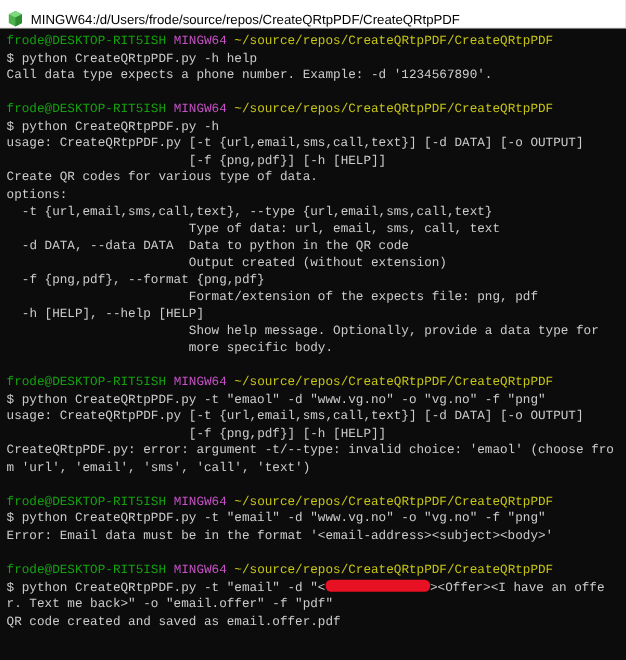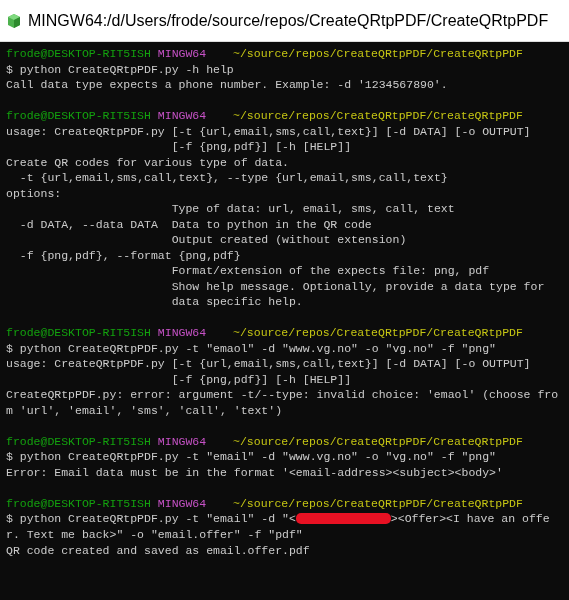--- a/index.html
+++ b/index.html
@@ -8,46 +8,46 @@
       font-size: 12px;
       background: #0c0c0c;
       color: #cccccc;
       width: 569px;
       height: 600px;
       overflow: hidden;
     }
     .title-bar {
       background: #ffffff;
       color: #000000;
-      height: 42px;
+      height: 26px;
       display: flex;
-      align-items: center;
+      align-items: flex-end;
       padding: 0 6px;
       font-family: "Segoe UI", sans-serif;
-      font-size: 16px;
+      font-size: 12px;
       border-bottom: 1px solid #ddd;
     }
     .title-bar .icon {
       width: 16px;
       height: 16px;
       margin-right: 6px;
       display: inline-flex;
       align-items: center;
       justify-content: center;
     }
     .terminal {
       padding: 4px 6px;
       background: #0c0c0c;
       line-height: 1.35;
       font-size: 11.5px;
     }
     .line { white-space: pre-wrap; word-break: break-all; }
     .green { color: #13a10e; }
     .magenta { color: #c652c6; }
-    .yellow { color: #c6c613; margin-left: 20px; }
+    .yellow { color: #c6c613; }
     .white { color: #cccccc; }
     .redacted {
       display: inline-block;
       width: 95px;
       height: 11px;
       background: #e81123;
       border-radius: 5px;
       vertical-align: middle;
       position: relative;
       top: -1px;
@@ -66,34 +66,36 @@
   </span>
   <span>MINGW64:/d/Users/frode/source/repos/CreateQRtpPDF/CreateQRtpPDF</span>
 </div>
 
 <div class="terminal" id="terminal">
     <div class="line"><span class="green">frode@DESKTOP-RIT5ISH</span> <span class="magenta">MINGW64</span> <span class="yellow">~/source/repos/CreateQRtpPDF/CreateQRtpPDF</span></div>
     <div class="line white">$ python CreateQRtpPDF.py -h help</div>
     <div class="line white">Call data type expects a phone number. Example: -d '1234567890'.</div>
     <div class="line">&nbsp;</div>
     <div class="line"><span class="green">frode@DESKTOP-RIT5ISH</span> <span class="magenta">MINGW64</span> <span class="yellow">~/source/repos/CreateQRtpPDF/CreateQRtpPDF</span></div>
+    <div class="line white">$ python CreateQRtpPDF.py -h</div>
     <div class="line white">usage: CreateQRtpPDF.py [-t {url,email,sms,call,text}] [-d DATA] [-o OUTPUT]</div>
     <div class="line white">                        [-f {png,pdf}] [-h [HELP]]</div>
     <div class="line white"></div>
     <div class="line white">Create QR codes for various type of data.</div>
     <div class="line white"></div>
+    <div class="line white">options:</div>
     <div class="line white">  -t {url,email,sms,call,text}, --type {url,email,sms,call,text}</div>
-    <div class="line white">options:</div>
     <div class="line white">                        Type of data: url, email, sms, call, text</div>
     <div class="line white">  -d DATA, --data DATA  Data to python in the QR code</div>
     <div class="line white">                        Output created (without extension)</div>
     <div class="line white">  -f {png,pdf}, --format {png,pdf}</div>
     <div class="line white">                        Format/extension of the expects file: png, pdf</div>
+    <div class="line white">  -h [HELP], --help [HELP]</div>
     <div class="line white">                        Show help message. Optionally, provide a data type for</div>
-    <div class="line white">                        data specific help.</div>
+    <div class="line white">                        more specific body.</div>
     <div class="line">&nbsp;</div>
     <div class="line"><span class="green">frode@DESKTOP-RIT5ISH</span> <span class="magenta">MINGW64</span> <span class="yellow">~/source/repos/CreateQRtpPDF/CreateQRtpPDF</span></div>
     <div class="line white">$ python CreateQRtpPDF.py -t "emaol" -d "www.vg.no" -o "vg.no" -f "png"</div>
     <div class="line white">usage: CreateQRtpPDF.py [-t {url,email,sms,call,text}] [-d DATA] [-o OUTPUT]</div>
     <div class="line white">                        [-f {png,pdf}] [-h [HELP]]</div>
     <div class="line white">CreateQRtpPDF.py: error: argument -t/--type: invalid choice: 'emaol' (choose from 'url', 'email', 'sms', 'call', 'text')</div>
     <div class="line">&nbsp;</div>
     <div class="line"><span class="green">frode@DESKTOP-RIT5ISH</span> <span class="magenta">MINGW64</span> <span class="yellow">~/source/repos/CreateQRtpPDF/CreateQRtpPDF</span></div>
     <div class="line white">$ python CreateQRtpPDF.py -t "email" -d "www.vg.no" -o "vg.no" -f "png"</div>
     <div class="line white">Error: Email data must be in the format '&lt;email-address&gt;&lt;subject&gt;&lt;body&gt;'</div>

